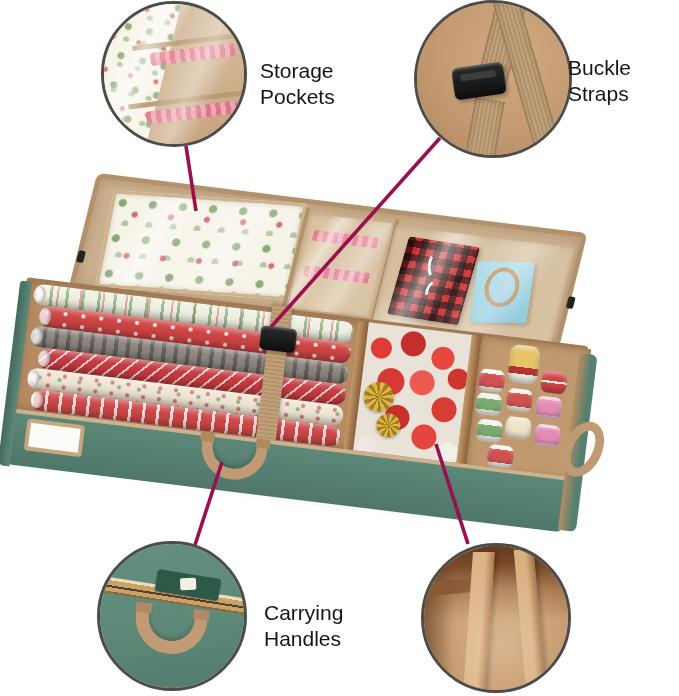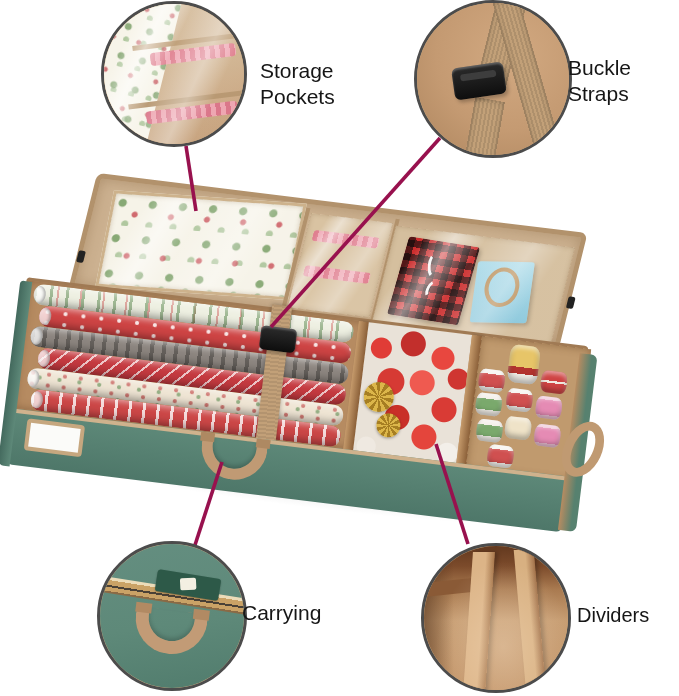--- a/index.html
+++ b/index.html
@@ -272,20 +272,20 @@
   </div>
 
   <div class="callout-label" style="left:568px;top:55px;">
     <div>Buckle</div>
     <div>Straps</div>
   </div>
   <div class="callout-label" style="left:260px;top:58px;">
     <div>Storage</div>
     <div>Pockets</div>
   </div>
-  <div class="callout-label" style="left:242px;top:600px;">
+  <div class="callout-label" style="left:264px;top:600px;">
     <div>Carrying</div>
+    <div>Handles</div>
   </div>
   <div class="callout-label" style="left:577px;top:602px;font-size:20px;">
-    <div>Dividers</div>
   </div>
 
 </div>
 
 </body></html>

